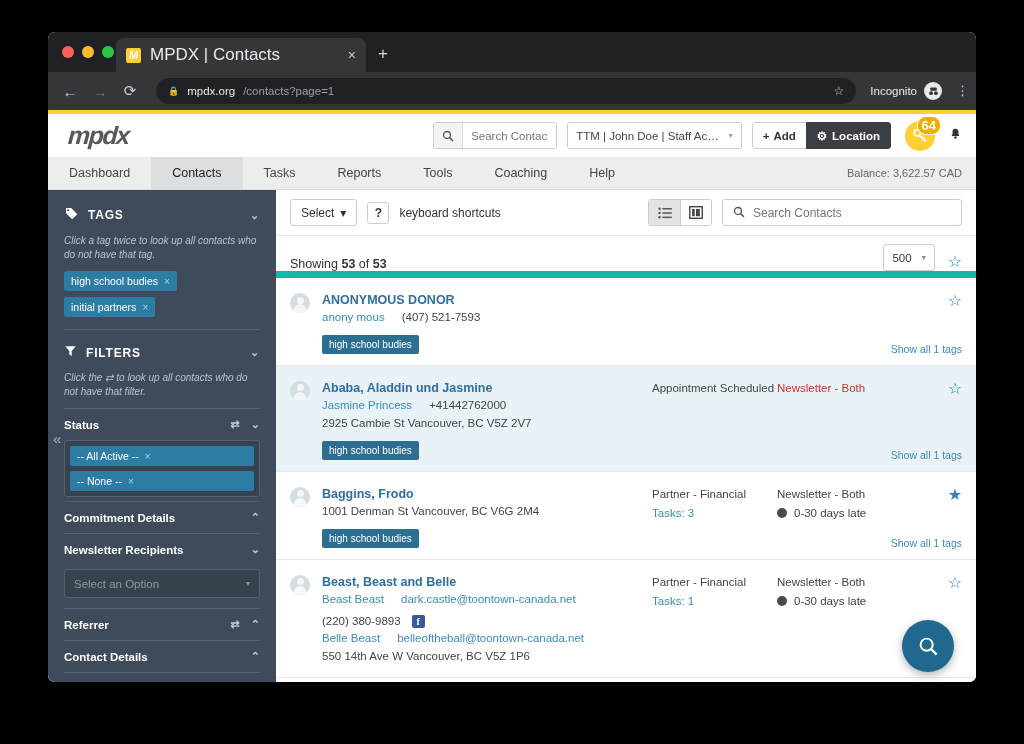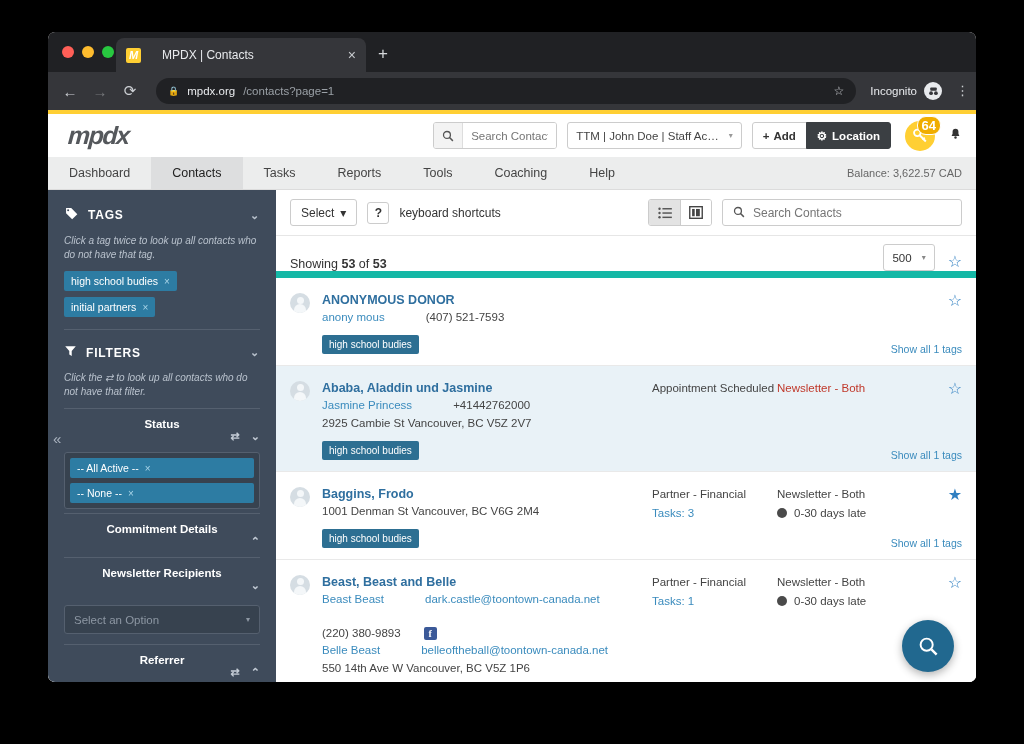--- a/index.html
+++ b/index.html
@@ -33,21 +33,21 @@
     background: #35363a;
     border-radius: 8px 8px 0 0;
     display:flex; align-items:center; padding: 0 10px;
   }
   .tab-fav {
     width:15px; height:15px; background:#ffcf33; border-radius:2px;
     display:flex; align-items:center; justify-content:center;
     font-size:11px; color:#fff; font-style:italic; font-weight:bold;
     margin-right:9px; flex:0 0 auto;
   }
-  .tab-title { color:#e8eaed; font-size:12px; flex:1; white-space:nowrap; overflow:hidden;margin-left:12px; }
+  .tab-title { color:#e8eaed; font-size:17px; flex:1; white-space:nowrap; overflow:hidden; }
   .tab-close { color:#c9ccd0; font-size:14px; line-height:1; cursor:pointer; }
   .tab-new { position:absolute; left:330px; top:12px; color:#d6d8db; font-size:17px; cursor:pointer; }
 
   .urlbar {
     height: 38px; background: #35363a;
     display:flex; align-items:center; padding: 0 14px; gap: 14px;
     position: relative;
   }
   .nav-ico { color:#cdd0d4; font-size:15px; cursor:pointer; width:16px; text-align:center; }
   .nav-ico.dim { color:#76787b; }
@@ -143,21 +143,21 @@
   .hint { font-size:10px; font-style:italic; color:#b9c2cd; line-height:1.35; margin-bottom:10px;}
   .pills { display:flex; flex-wrap:wrap; gap:6px; margin-bottom:12px;}
   .pill {
     background:#2d7ca3; color:#fff; font-size:10.5px; border-radius:2px;
     padding:4px 7px; display:flex; align-items:center; gap:6px; cursor:pointer;
   }
   .pill .x { color:#a9d5e8; font-size:10px; }
   .divider { height:1px; background:#55606f; margin: 2px 0 12px 0; }
   .row-head {
     display:flex;align-items:center; font-size:11.5px; font-weight:bold; color:#fff;
-    padding: 9px 0; cursor:pointer;flex-direction:column;
+    padding: 9px 0; cursor:pointer;
   }
   .row-head .tools { margin-left:auto; display:flex; align-items:center; gap:11px; color:#c2cad4; font-size:11px;}
   .chipbox {
     background:#37424f; border:1px solid #55606f; border-radius:3px; padding:5px;
     display:flex; gap:5px; margin-bottom:4px;flex-direction:column;
   }
   .selectbox {
     background:#37424f; border:1px solid #55606f; border-radius:3px; height:29px;
     display:flex; align-items:center; padding: 0 9px; font-size:11.5px; color:#8d97a3;
     margin: 4px 0 10px 0; cursor:pointer;
@@ -220,21 +220,21 @@
   .av:after{
     content:""; position:absolute; left:4px; top:11px; width:12px;height:12px;
     border-radius:50% 50% 0 0; background:#f4f7f9;
   }
   .av:before{
     content:""; position:absolute; left:6.5px; top:3.5px; width:7px;height:7px;
     border-radius:50%; background:#f4f7f9;
   }
   .cmain { width: 330px; flex:0 0 auto; }
   .cname { font-size:12.5px; font-weight:bold; color:#2f6f9f; cursor:pointer; line-height:1.45; }
-  .cline { font-size:11.5px; color:#444; line-height:1.55; display:flex; flex-wrap:wrap; gap:16px; align-items:center;}
+  .cline { font-size:11.5px; color:#444; line-height:1.55; display:flex; flex-wrap:wrap; gap:4px; align-items:center;}
   .cl-link { color:#3a8bbd; cursor:pointer; }
   .sp { display:inline-block; width:9px; }
   .fb {
     display:inline-flex;align-items:center;justify-content:center;
     width:13px;height:13px;background:#3b5998;color:#fff;border-radius:2px;
     font-size:10px;font-weight:bold;font-family:"Liberation Serif",serif;
     margin-left:7px; cursor:pointer;
   }
   .ctag {
     display:inline-block;background:#2d6f92;color:#fff;font-size:10px;

